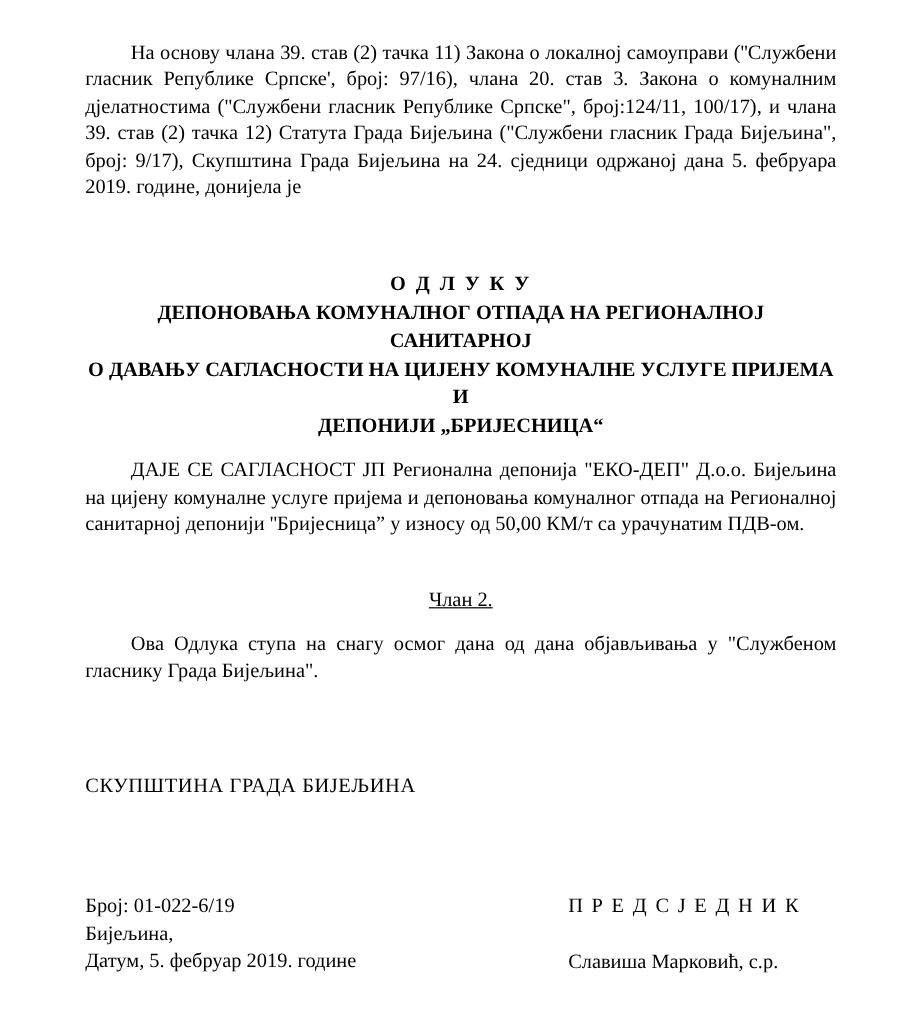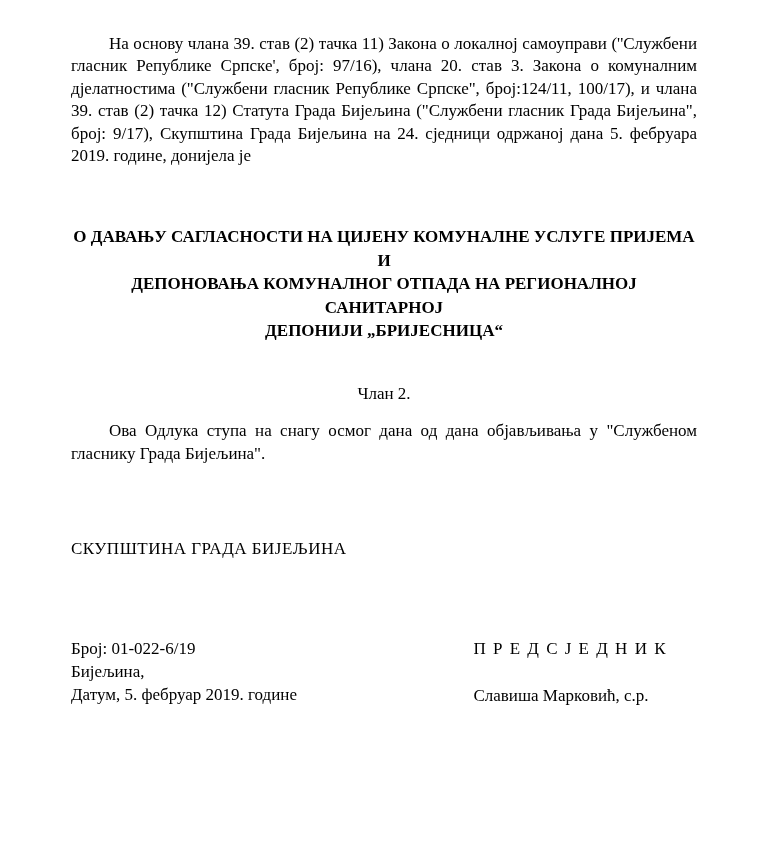--- a/index.html
+++ b/index.html
@@ -36,21 +36,21 @@
     line-height: 23.5px;
   }
   .title-main {
     letter-spacing: 2px;
   }
   .article-heading {
     text-align: center;
     line-height: 22.4px;
   }
   .mt-lg { margin-top: 70px; }
-  .mt-md { margin-top: 40px; }
+  .mt-md { margin-top: 40px; text-decoration: underline; }
   .assembly {
     margin-top: 72px;
     letter-spacing: 0.5px;
     line-height: 23px;
   }
   .footer {
     display: flex;
     justify-content: space-between;
     align-items: flex-start;
     margin-top: 77px;
@@ -71,26 +71,28 @@
   }
 </style>
 </head>
 <body>
 
 <div class="page">
 
   <p class="para">На основу члана 39. став (2) тачка 11) Закона о локалној самоуправи (''Службени гласник Републике Српске', број: 97/16), члана 20. став 3. Закона о комуналним дјелатностима ("Службени гласник Републике Српске", број:124/11, 100/17), и члана 39. став (2) тачка 12) Статута Града Бијељина ("Службени гласник Града Бијељина", број: 9/17), Скупштина Града Бијељина на 24. сједници одржаној дана 5. фебруара 2019. године, донијела је</p>
 
   <div class="title-block">
+    <div class="title-main">О Д Л У К У</div>
+    <div>ДЕПОНОВАЊА КОМУНАЛНОГ ОТПАДА НА РЕГИОНАЛНОЈ САНИТАРНОЈ</div>
     <div>О ДАВАЊУ САГЛАСНОСТИ НА ЦИЈЕНУ КОМУНАЛНЕ УСЛУГЕ ПРИЈЕМА И</div>
-    <div>ДЕПОНОВАЊА КОМУНАЛНОГ ОТПАДА НА РЕГИОНАЛНОЈ САНИТАРНОЈ</div>
     <div>ДЕПОНИЈИ „БРИЈЕСНИЦА“</div>
   </div>
 
 
+  <p class="para after-heading">ДАЈЕ СЕ САГЛАСНОСТ ЈП Регионална депонија "ЕКО-ДЕП" Д.о.о. Бијељина на цијену комуналне услуге пријема и депоновања комуналног отпада на Регионалној санитарној депонији ''Бријесница” у износу од 50,00 КМ/т са урачунатим ПДВ-ом.</p>
 
   <div class="article-heading mt-md">Члан 2.</div>
 
   <p class="para after-heading">Ова Одлука ступа на снагу осмог дана од дана објављивања у "Службеном гласнику Града Бијељина".</p>
 
   <div class="assembly">СКУПШТИНА ГРАДА БИЈЕЉИНА</div>
 
   <div class="footer">
     <div class="footer-left">
       <div>Број: 01-022-6/19</div>

